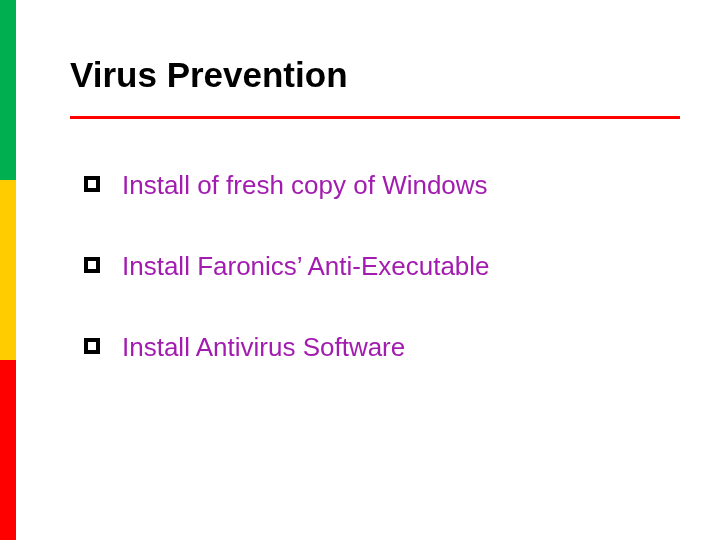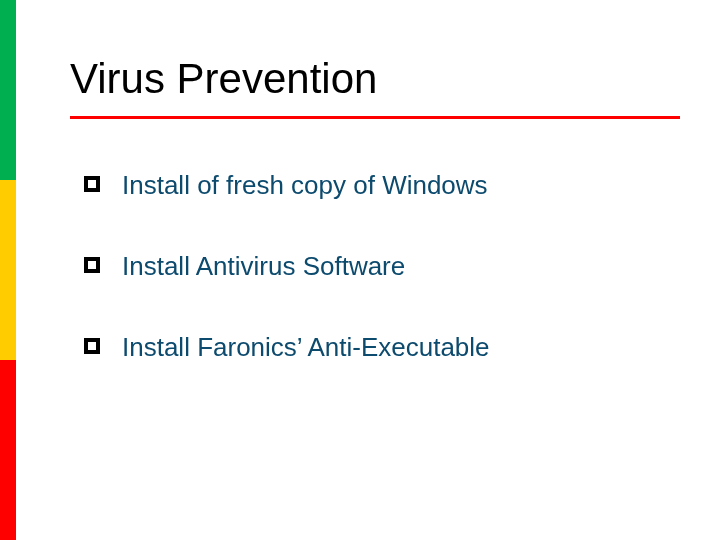--- a/index.html
+++ b/index.html
@@ -18,23 +18,23 @@
     width: 16px;
   }
   .stripe-green  { top: 0;    height: 180px; background: #00b050; }
   .stripe-yellow { top: 180px; height: 180px; background: #ffcc00; }
   .stripe-red    { top: 360px; height: 180px; background: #ff0000; }
 
   .title {
     position: absolute;
     left: 70px;
     top: 55px;
-    font-size: 42px;
+    font-size: 35px;
     color: #000000;
-    font-weight: 400;
+    font-weight: 700;
   }
   .title-rule {
     position: absolute;
     left: 70px;
     right: 40px;
     top: 116px;
     height: 0;
     border-top: 3px solid #ff0000;
   }
 
@@ -53,39 +53,39 @@
     width: 16px;
     height: 16px;
     border: 4px solid #000000;
     box-sizing: border-box;
     margin-top: 6px;
     margin-right: 22px;
     flex: 0 0 auto;
   }
   .bullet-text {
     font-size: 26px;
-    color: #0c4a6e;
+    color: #a21caf;
   }
 </style>
 </head>
 <body>
 
 <div class="color-stripe stripe-green"></div>
 <div class="color-stripe stripe-yellow"></div>
 <div class="color-stripe stripe-red"></div>
 
 <div class="title">Virus Prevention</div>
 <div class="title-rule"></div>
 
 <div class="bullets">
   <div class="bullet-row">
     <span class="bullet-marker"></span>
     <span class="bullet-text">Install of fresh copy of Windows</span>
   </div>
   <div class="bullet-row">
     <span class="bullet-marker"></span>
-    <span class="bullet-text">Install Antivirus Software</span>
+    <span class="bullet-text">Install Faronics’ Anti-Executable</span>
   </div>
   <div class="bullet-row">
     <span class="bullet-marker"></span>
-    <span class="bullet-text">Install Faronics’ Anti-Executable</span>
+    <span class="bullet-text">Install Antivirus Software</span>
   </div>
 </div>
 
 </body></html>

